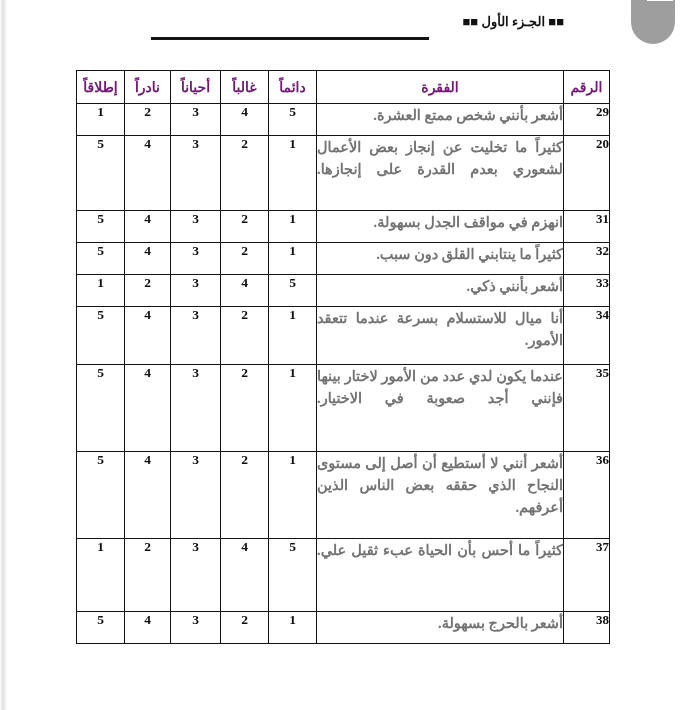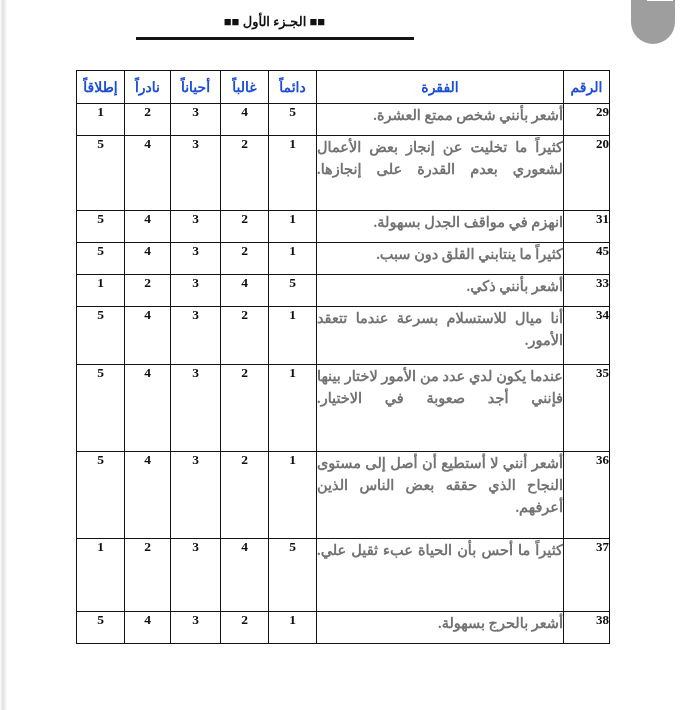--- a/index.html
+++ b/index.html
@@ -46,21 +46,21 @@
     height: 5px;
     background: #ffffff;
   }
 
   
   .doc-header {
     position: absolute;
     top: 14px;
     left: 0;
     width: 549px;
-    text-align: center;
+    padding-left: 15px;
   }
   .header-title {
     font-family: "Liberation Serif", "DejaVu Serif", serif;
     font-size: 13px;
     font-weight: bold;
     color: #111111;
     letter-spacing: 0.5px;
     direction: rtl;
     white-space: nowrap;
   }
@@ -89,21 +89,21 @@
   table.survey td {
     border: 1.6px solid #131313;
     background: #ffffff;
     padding: 0;
   }
   table.survey thead th {
     height: 32px;
     font-family: "Liberation Serif", "DejaVu Serif", serif;
     font-size: 14px;
     font-weight: bold;
-    color: #1d4ed8;
+    color: #701a75;
     text-align: center;
     vertical-align: middle;
     white-space: nowrap;
   }
 
   
   col.c-num   { width: 46px; }
   col.c-item  { width: 247px; }
   col.c-s1    { width: 48px; }
   col.c-s2    { width: 48px; }
@@ -209,21 +209,21 @@
       <tr class="row-h1">
         <td class="cell-num">31</td>
         <td class="cell-item single">انهزم في مواقف الجدل بسهولة.</td>
         <td class="cell-score">1</td>
         <td class="cell-score">2</td>
         <td class="cell-score">3</td>
         <td class="cell-score">4</td>
         <td class="cell-score">5</td>
       </tr>
       <tr class="row-h1">
-        <td class="cell-num">45</td>
+        <td class="cell-num">32</td>
         <td class="cell-item single">كثيراً ما ينتابني القلق دون سبب.</td>
         <td class="cell-score">1</td>
         <td class="cell-score">2</td>
         <td class="cell-score">3</td>
         <td class="cell-score">4</td>
         <td class="cell-score">5</td>
       </tr>
       <tr class="row-h1">
         <td class="cell-num">33</td>
         <td class="cell-item single">أشعر بأنني ذكي.</td>

